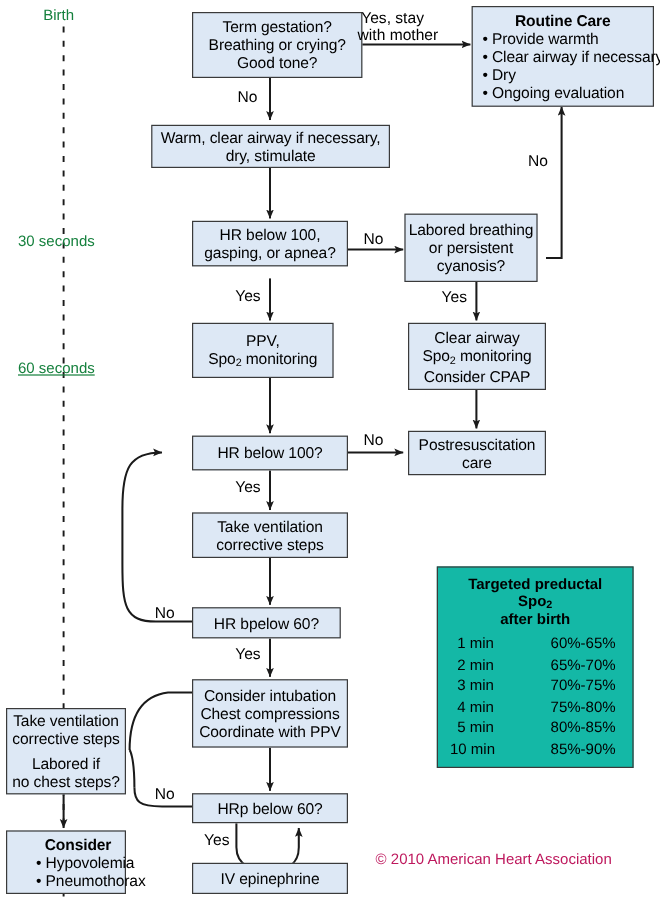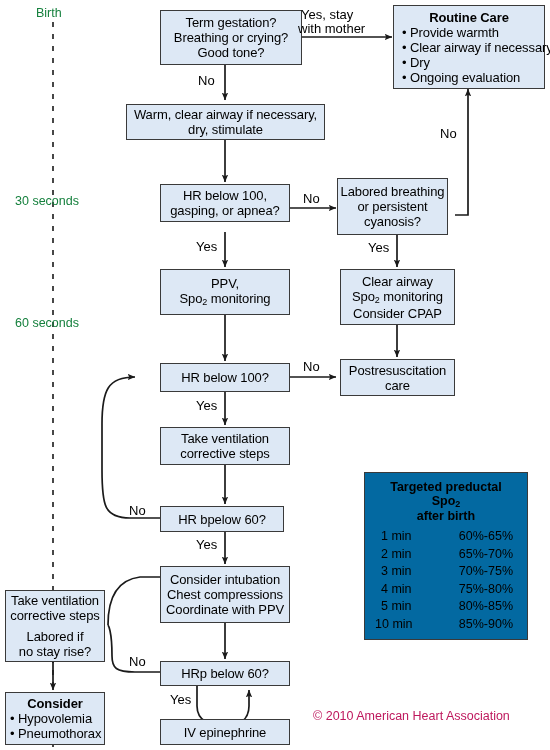--- a/index.html
+++ b/index.html
@@ -67,21 +67,21 @@
     position: absolute;
     left: 0;
     top: 0;
     width: 550px;
     height: 750px;
     pointer-events: none;
   }
   .spo2table {
     position: absolute;
     box-sizing: border-box;
-    background: #0369a1;
+    background: #14b8a6;
     border: 1.5px solid #3a3a3a;
     padding: 7px 10px 6px 10px;
     font-size: 12.5px;
     color: #000;
   }
   .spo2title {
     font-weight: bold;
     text-align: center;
     line-height: 14px;
     margin-bottom: 5px;
@@ -147,21 +147,21 @@
       <path d="M108,625 C108,600 116,580 140,577 L180,577" marker-end="url(#arw)"></path>
 
       <path d="M53,662 L53,690" marker-end="url(#arw)"></path>
 
       <path d="M197,686 L197,706 C197,722 212,726 224,726 C236,726 249,722 249,706 L249,690" marker-end="url(#arw)"></path>
     </g>
   </svg>
 
   <div class="timelabel" style="left:36px; top:6px;">Birth</div>
   <div class="timelabel" style="left:15px; top:194px;">30 seconds</div>
-  <div class="timelabel" style="left:15px; top:316px;">60 seconds</div>
+  <div class="timelabel" style="left:15px; top:300px;text-decoration:underline;">60 seconds</div>
 
   <div class="box" style="left:160px; top:10px; width:142px; height:55px;">
     <span class="line">Term gestation?</span>
     <span class="line">Breathing or crying?</span>
     <span class="line">Good tone?</span>
   </div>
 
   <div class="box" style="left:393px; top:5px; width:152px; height:84px; justify-content:flex-start; padding-top:4px;">
     <span class="line bold">Routine Care</span>
     <div class="bullets">
@@ -191,21 +191,21 @@
 
   <div class="box" style="left:337px; top:178px; width:111px; height:57px;">
     <span class="line">Labored breathing</span>
     <span class="line">or persistent</span>
     <span class="line">cyanosis?</span>
   </div>
 
   <div class="edgelabel" style="left:440px; top:127px;">No</div>
   <div class="edgelabel" style="left:368px; top:241px;">Yes</div>
 
-  <div class="box" style="left:160px; top:269px; width:130px; height:46px;">
+  <div class="box" style="left:160px; top:269px; width:118px; height:46px;">
     <span class="line">PPV,</span>
     <span class="line"><span>Spo</span><sub>2</sub><span> monitoring</span></span>
   </div>
 
   <div class="box" style="left:340px; top:269px; width:115px; height:56px;">
     <span class="line">Clear airway</span>
     <span class="line"><span>Spo</span><sub>2</sub><span> monitoring</span></span>
     <span class="line">Consider CPAP</span>
   </div>
 
@@ -237,36 +237,36 @@
     <span class="line">Consider intubation</span>
     <span class="line">Chest compressions</span>
     <span class="line">Coordinate with PPV</span>
   </div>
 
   <div class="box" style="left:5px; top:590px; width:100px; height:72px;">
     <span class="line">Take ventilation</span>
     <span class="line">corrective steps</span>
     <span class="line" style="height:6px;"></span>
     <span class="line">Labored if</span>
-    <span class="line">no stay rise?</span>
+    <span class="line">no chest steps?</span>
   </div>
 
   <div class="edgelabel" style="left:129px; top:655px;">No</div>
 
   <div class="box" style="left:160px; top:661px; width:130px; height:25px;">
     <span class="line">HRp below 60?</span>
   </div>
 
   <div class="edgelabel" style="left:170px; top:693px;">Yes</div>
 
   <div class="box" style="left:160px; top:719px; width:130px; height:26px;">
     <span class="line">IV epinephrine</span>
   </div>
 
-  <div class="box" style="left:5px; top:692px; width:100px; height:53px; justify-content:flex-start; padding-top:3px;">
+  <div class="box" style="left:5px; top:692px; width:100px; height:53px; justify-content:flex-start; padding-top:3px;padding-left:20px;">
     <span class="line bold">Consider</span>
     <div class="bullets" style="padding-left:4px;">
       <span class="line">• Hypovolemia</span>
       <span class="line">• Pneumothorax</span>
     </div>
   </div>
 
   <div class="spo2table" style="left:364px; top:472px; width:164px;">
     <div class="spo2title">
       <span>Targeted preductal Spo</span><sub>2</sub>

